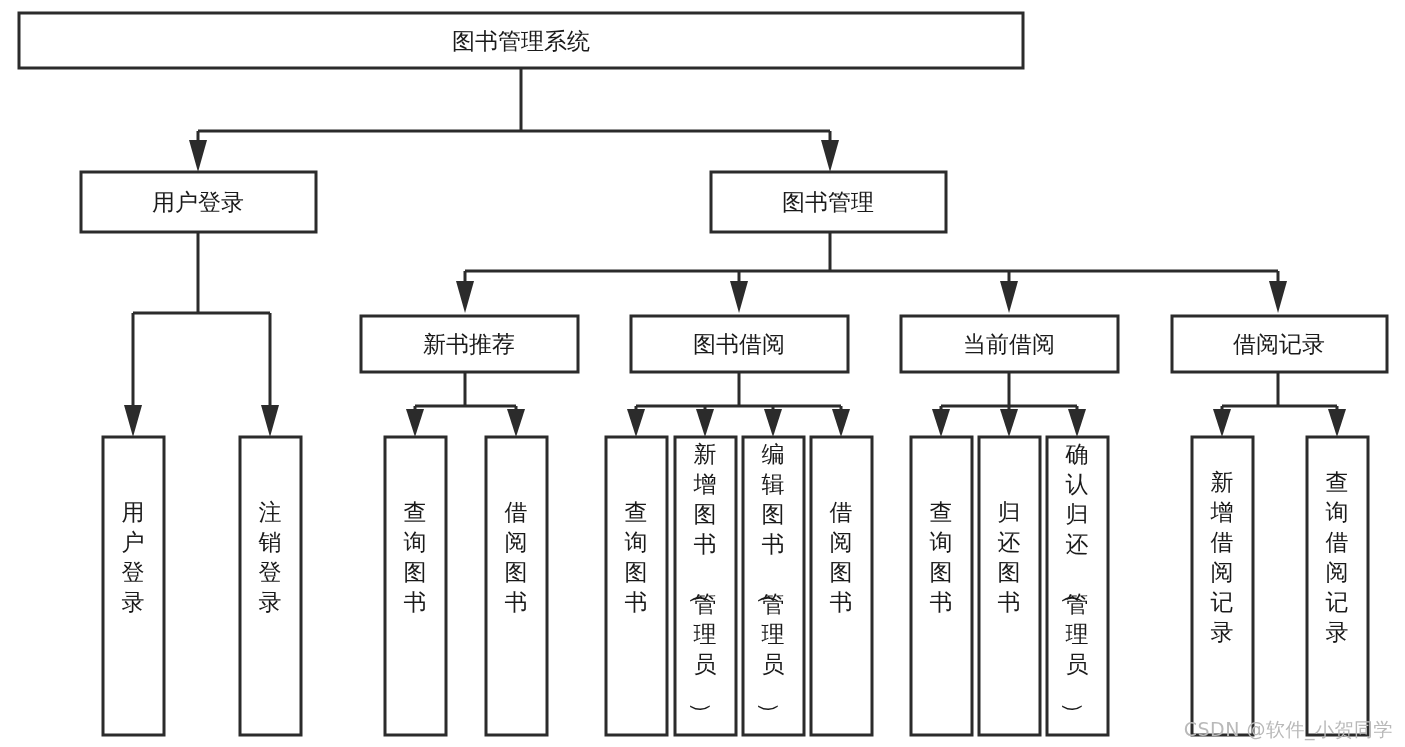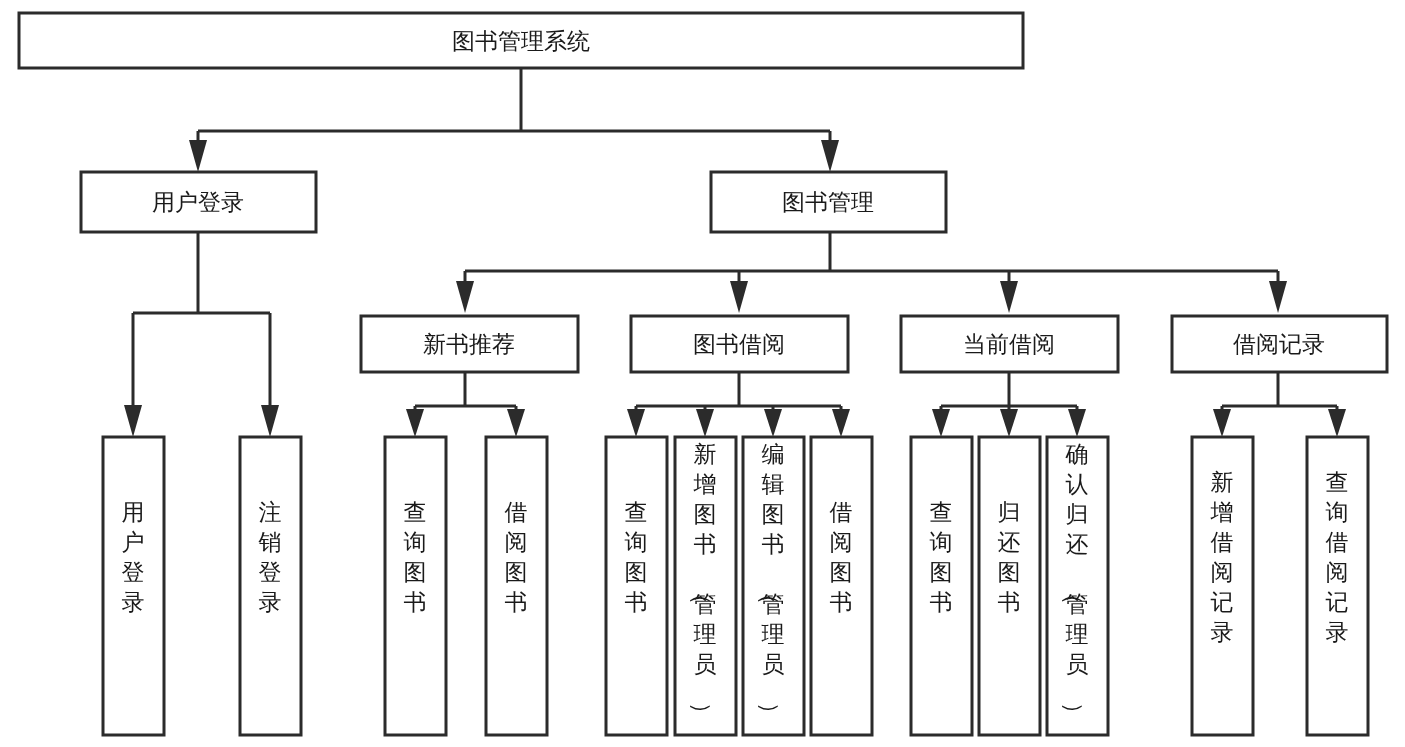--- a/index.html
+++ b/index.html
@@ -251,14 +251,15 @@
       <text class="node-label-v" x="1222" y="490"><tspan x="1222" y="490">新</tspan><tspan x="1222" y="520">增</tspan><tspan x="1222" y="550">借</tspan><tspan x="1222" y="580">阅</tspan><tspan x="1222" y="610">记</tspan><tspan x="1222" y="640">录</tspan></text>
     </g>
 
     <g>
       <rect class="node-box" x="1307" y="437" width="61" height="298"></rect>
       <text class="node-label-v" x="1337" y="490"><tspan x="1337" y="490">查</tspan><tspan x="1337" y="520">询</tspan><tspan x="1337" y="550">借</tspan><tspan x="1337" y="580">阅</tspan><tspan x="1337" y="610">记</tspan><tspan x="1337" y="640">录</tspan></text>
     </g>
 
   </svg>
 
+  <div class="watermark-text">CSDN @软件_小贺同学</div>
 
 </div>
 
 </body></html>

